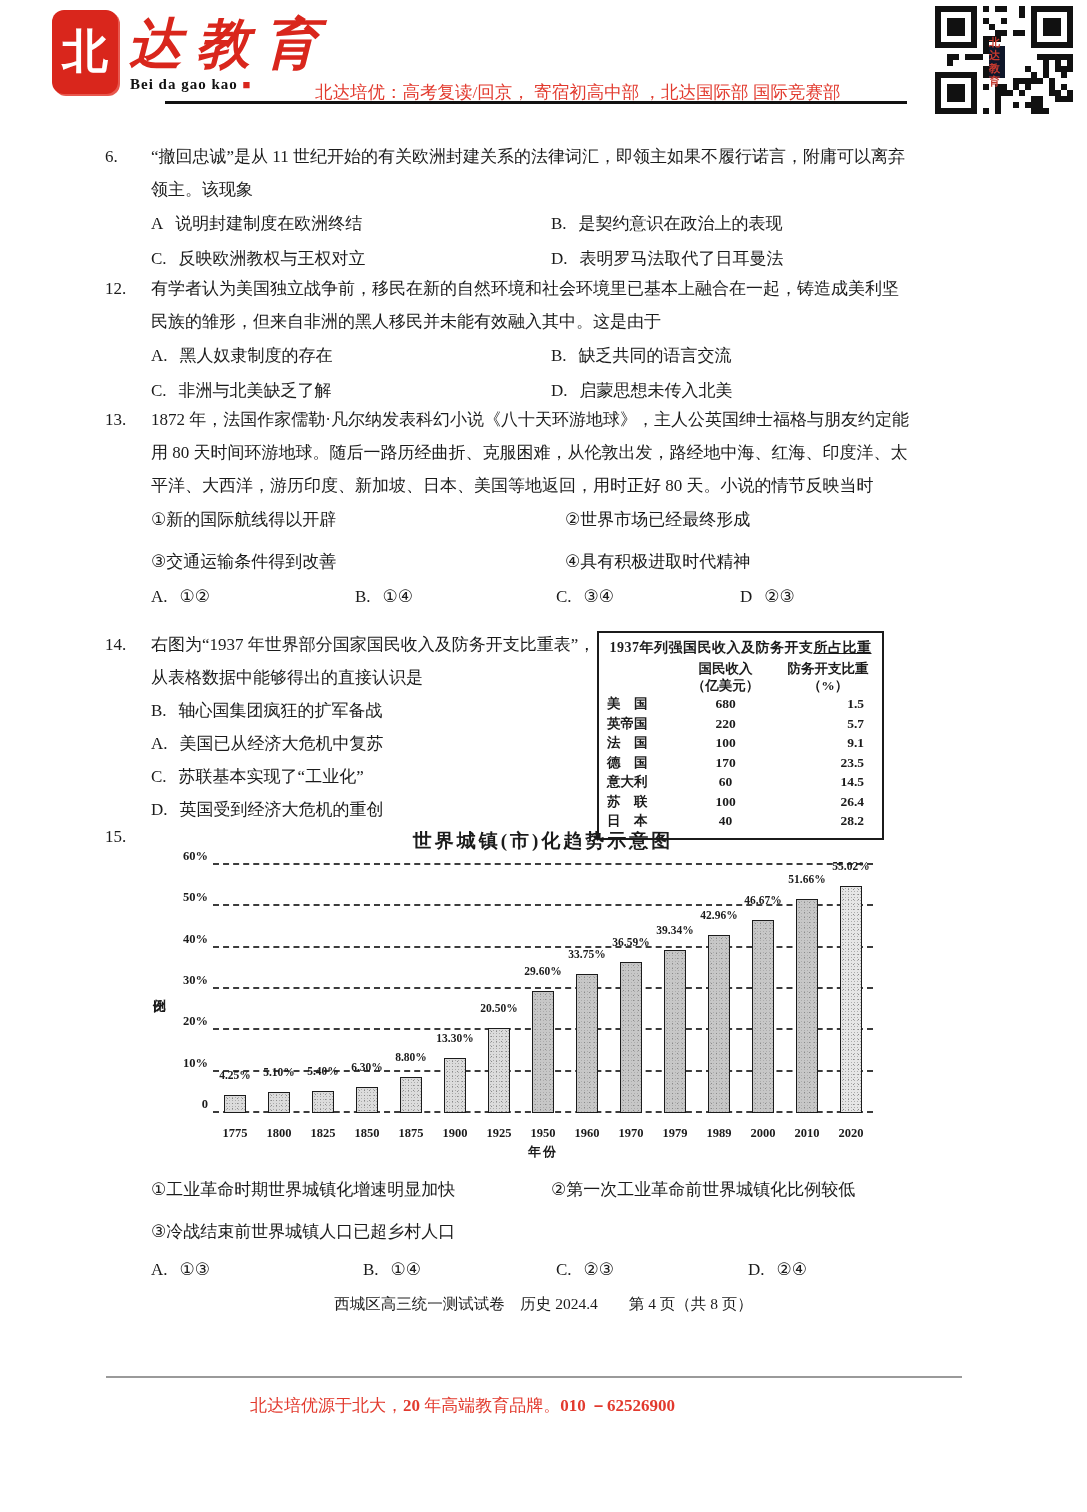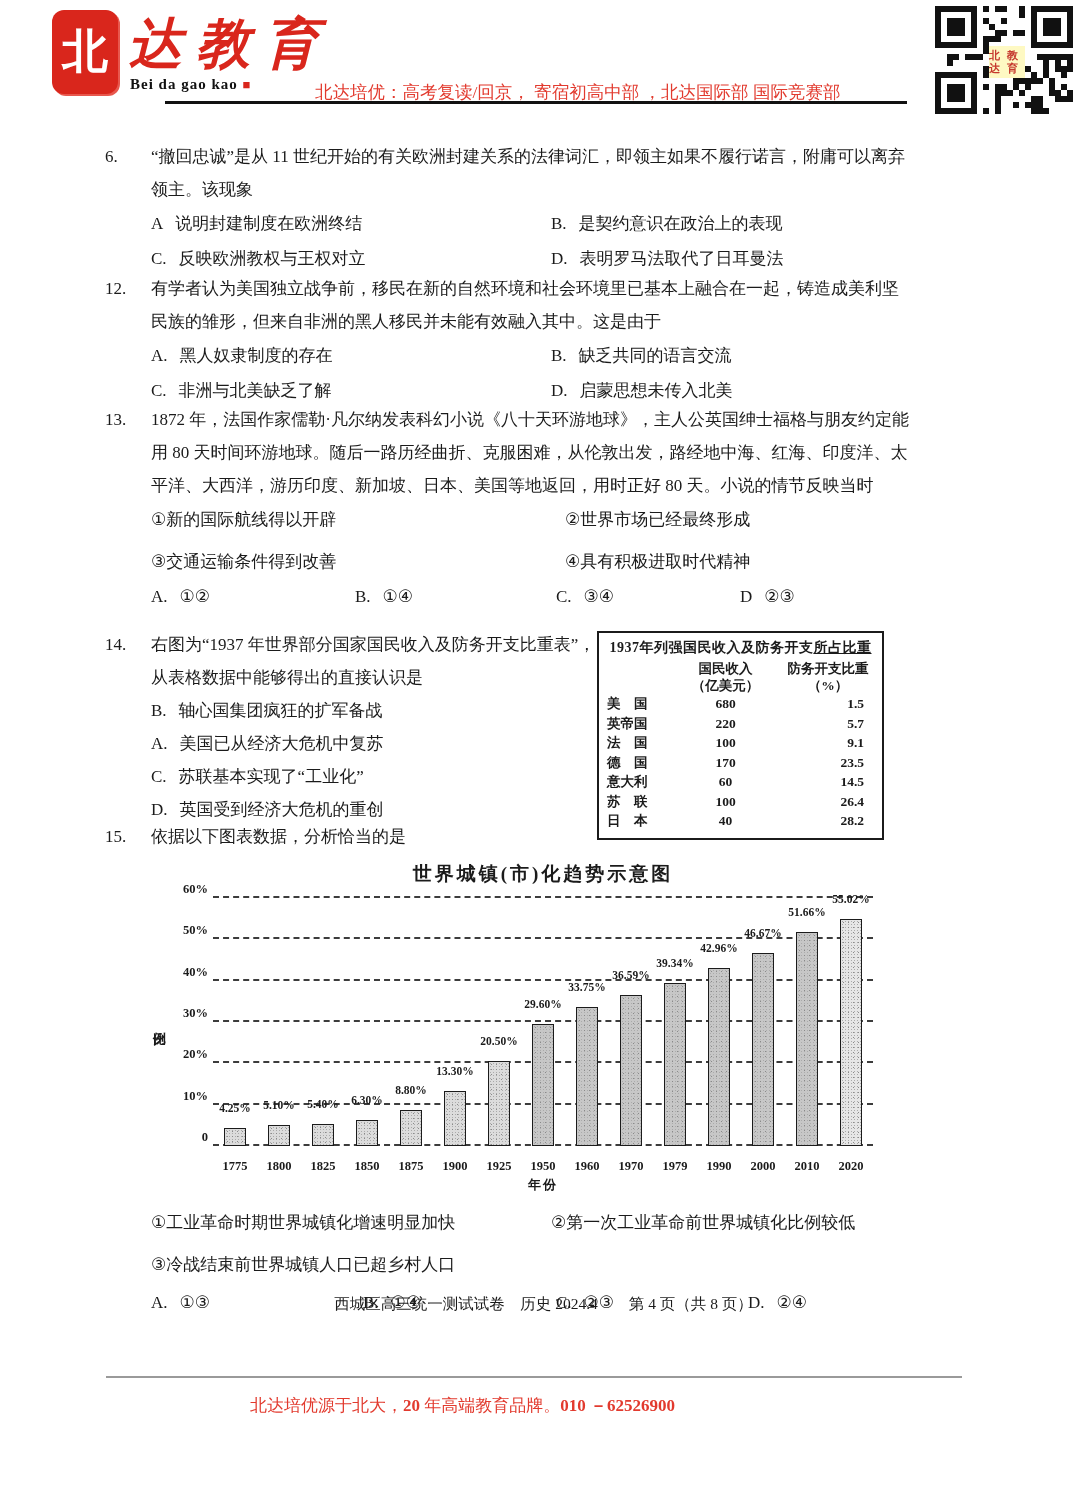--- a/index.html
+++ b/index.html
@@ -27,22 +27,22 @@
   }
   .brand-sub .mark{color:#d9261c;font-size:13px;}
   .tagline{
     position:absolute;left:315px;top:80px;color:#e23a2e;font-size:17.5px;
     white-space:nowrap;
   }
   .head-rule{position:absolute;left:165px;top:101px;width:742px;height:3px;background:#111;}
   .qr{position:absolute;left:935px;top:6px;width:142px;height:112px;}
   .qr svg{display:block;}
   .qr-label{
-    position:absolute;left:54px;top:40px;width:36px;height:32px;background:#fef9c3;
-    display:flex;align-items:center;justify-content:center;
+    position:absolute;left:54px;top:40px;width:16px;height:32px;background:#0f172a;
+    display:flex;flex-direction:column;align-items:center;justify-content:center;
     line-height:13px;
   }
   .qr-label span{color:#c63a2f;font-size:11px;font-weight:bold;}
   
   .q{position:absolute;left:105px;width:806px;display:flex;}
   .qnum{width:46px;flex:none;font-size:17px;line-height:33px;}
   .qbody{flex:1;font-size:17px;line-height:33px;}
   .stem{font-size:17px;line-height:33px;}
   .opts2{display:grid;grid-template-columns:400px 1fr;}
   .opt{line-height:35px;white-space:nowrap;}
@@ -303,21 +303,20 @@
           <div class="c3 it-row">28.2</div>
         </div>
       </div>
     </div>
   </div>
 </div>
 
 <div class="q" style="top:820px">
   <div class="qnum">15.</div>
   <div class="qbody">
-    <div class="stem">依据以下图表数据，分析恰当的是</div>
 
     <div class="chart">
       <div class="chart-title">世界城镇(市)化趋势示意图</div>
       <div class="chart-area">
         <div class="chart-ylabel">比例</div>
         <div class="chart-yaxis">
             <div class="ytick" style="bottom: calc(100% - 8px);">60%</div>
             <div class="ytick" style="bottom: calc(83.3333% - 8px);">50%</div>
             <div class="ytick" style="bottom: calc(66.6667% - 8px);">40%</div>
             <div class="ytick" style="bottom: calc(50% - 8px);">30%</div>
@@ -387,21 +386,21 @@
                 <div class="xtick">1970</div>
               </div>
               <div class="slot" style="left: 66.6667%; width: 6.66667%;">
                 <div class="bar" style="height: 65.5667%;"></div>
                 <div class="vlabel" style="bottom: calc(65.5667% + 3px);">39.34%</div>
                 <div class="xtick">1979</div>
               </div>
               <div class="slot" style="left: 73.3333%; width: 6.66667%;">
                 <div class="bar" style="height: 71.6%;"></div>
                 <div class="vlabel" style="bottom: calc(71.6% + 3px);">42.96%</div>
-                <div class="xtick">1990</div>
+                <div class="xtick">1989</div>
               </div>
               <div class="slot" style="left: 80%; width: 6.66667%;">
                 <div class="bar" style="height: 77.7833%;"></div>
                 <div class="vlabel" style="bottom: calc(77.7833% + 3px);">46.67%</div>
                 <div class="xtick">2000</div>
               </div>
               <div class="slot" style="left: 86.6667%; width: 6.66667%;">
                 <div class="bar" style="height: 86.1%;"></div>
                 <div class="vlabel" style="bottom: calc(86.1% + 3px);">51.66%</div>
                 <div class="xtick">2010</div>

